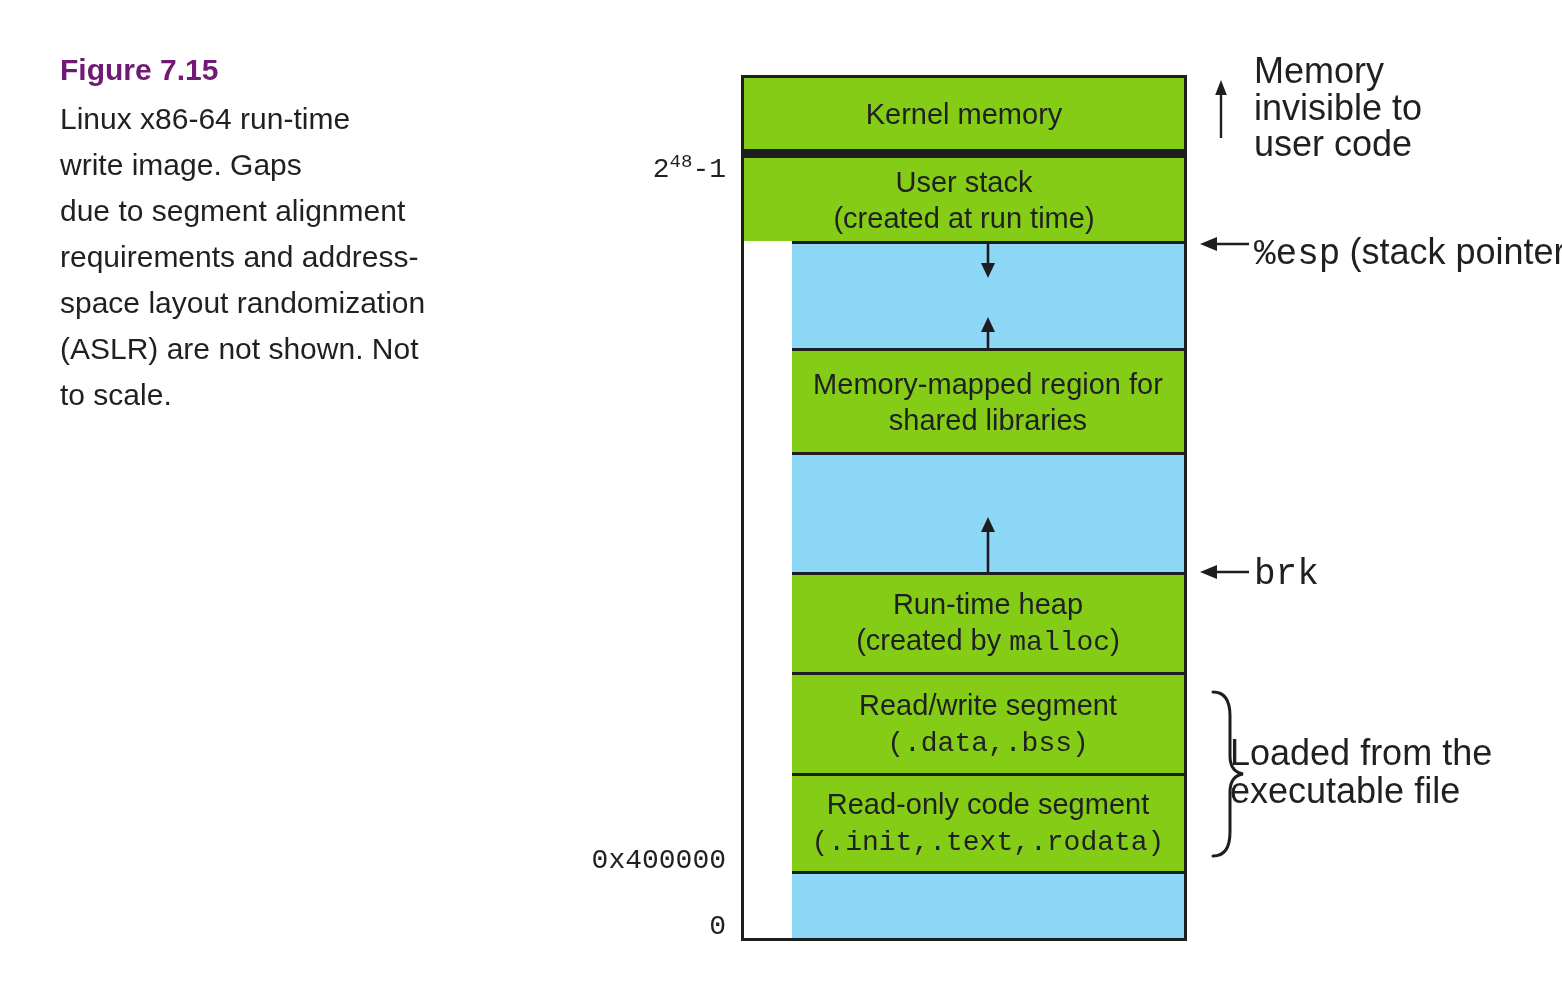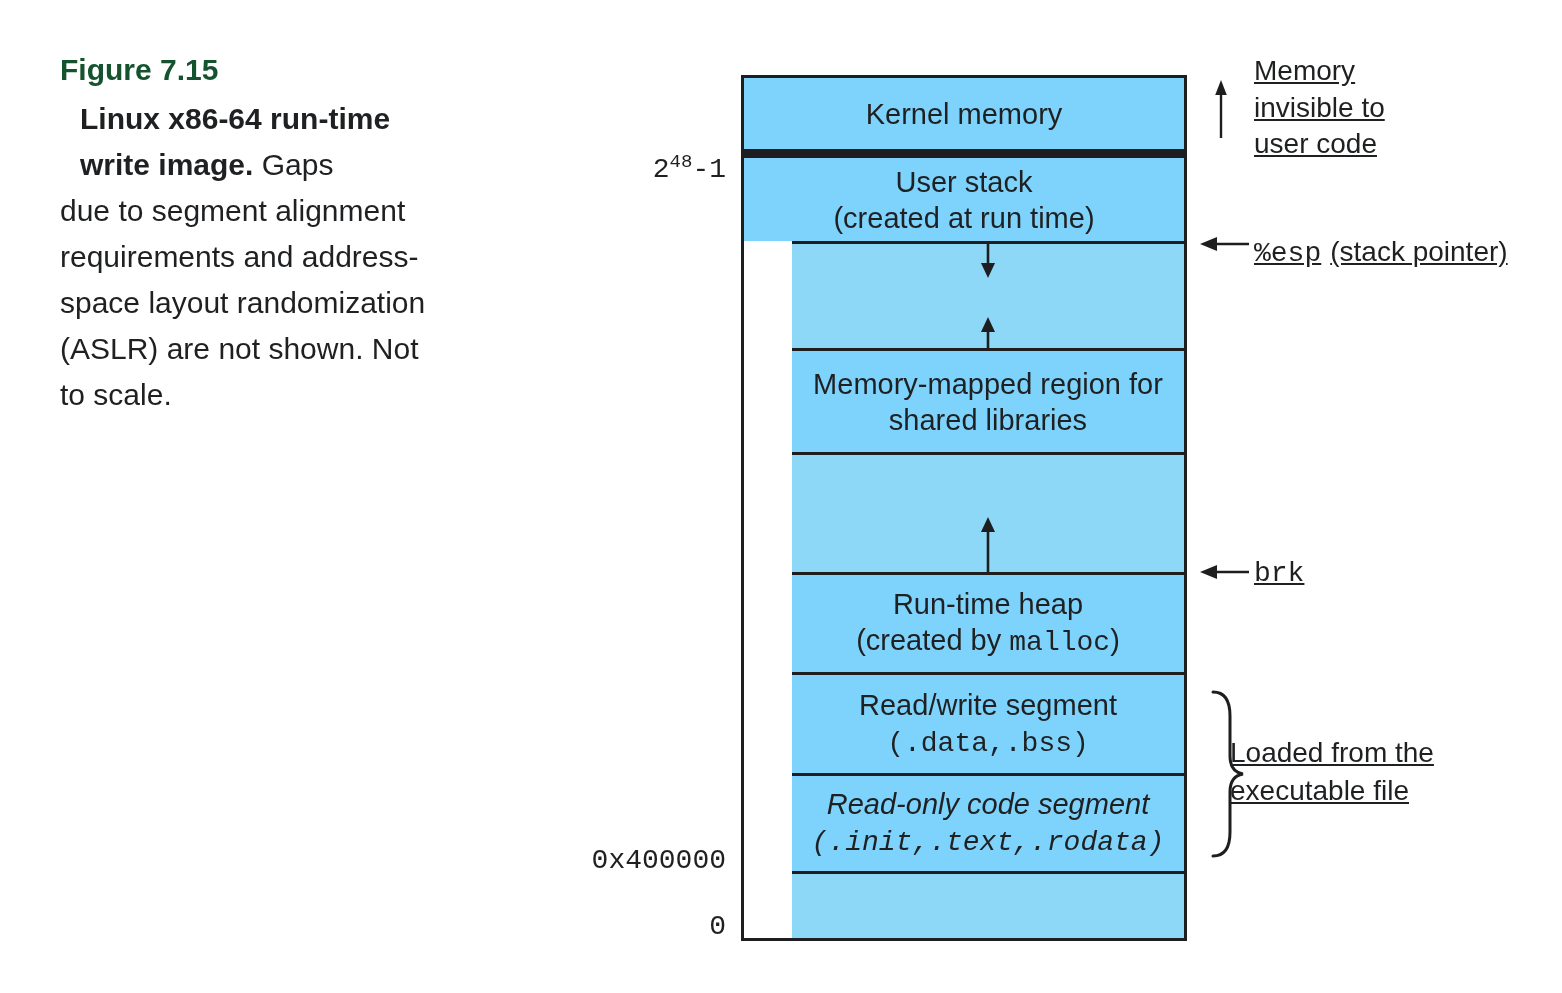--- a/index.html
+++ b/index.html
@@ -3,56 +3,56 @@
 <meta charset="utf-8">
 <style>
   html,body{margin:0;padding:0;background:#ffffff;}
   .canvas{position:relative;width:1562px;height:993px;background:#ffffff;overflow:hidden;
           font-family:"Liberation Sans",sans-serif;color:#1f2022;}
 
   
   .caption{position:absolute;left:60px;top:50px;width:470px;}
   .fig-num{font-size:30px;font-weight:bold;line-height:40px;margin-bottom:6px;}
   .fig-body{font-size:30px;line-height:46px;white-space:nowrap;}
-  .fig-body b{font-weight:bold;margin-left:20px;}
+  .fig-body b{font-weight:normal;}
 
   
   .memdiagram{position:absolute;left:741px;top:75px;width:440px;height:860px;
               border:3px solid #1e1e20;display:flex;flex-direction:column;}
   .seg{position:relative;box-sizing:content-box;flex:0 0 auto;
        display:flex;flex-direction:column;align-items:center;justify-content:center;}
-  .seg.gray{background:#7dd3fc;}
+  .seg.gray{background:#84cc16;}
   .seg.blue{background:#8ed8f7;}
   .seg.bar{background:#1e1e20;}
   .seg.septop{border-top:3px solid #1e1e20;margin-left:48px;}
   .box-line{font-size:29px;line-height:36px;text-align:center;}
   .box-line .mono{font-family:"Liberation Mono",monospace;font-size:28px;}
   .seg-arrow{position:absolute;left:50%;margin-left:-11px;}
   .seg-arrow.at-top{top:0;}
   .seg-arrow.at-bottom{bottom:0;}
 
   
   .addr{position:absolute;right:836px;height:36px;line-height:36px;
         font-family:Liberation Mono, monospace;font-size:28px;text-align:right;white-space:nowrap;}
   .addr sup{font-size:19px;line-height:0;}
 
   
-  .ann{position:absolute;white-space:nowrap;font-size:28px;line-height:36px;text-decoration:underline;}
+  .ann{position:absolute;white-space:nowrap;font-size:36px;line-height:36px;}
   .ann .mono{font-family:"Liberation Mono",monospace;}
   .ann .sans-after{margin-left:9px;}
   .ann-multiline{line-height:36.5px;}
   svg.lineart{display:block;}
 </style>
 </head>
 <body>
 
 <div class="canvas">
 
   <div class="caption">
-    <div class="fig-num" id="fig-num" style="color: #14532d;">Figure 7.15</div>
+    <div class="fig-num" id="fig-num" style="color: #701a75;">Figure 7.15</div>
     <div class="fig-body" id="caption-body">
         <div><b>Linux x86-64 run-time</b></div>
         <div><b>write image.</b> Gaps</div>
         <div>due to segment alignment</div>
         <div>requirements and address-</div>
         <div>space layout randomization</div>
         <div>(ASLR) are not shown. Not</div>
         <div>to scale.</div>
       </div>
   </div>
@@ -93,21 +93,21 @@
         </div>
       </div>
       <div class="seg gray septop" style="height: 97px;">
         <div class="box-line">Run-time heap</div>
         <div class="box-line">(created by <span class="mono">malloc</span>)</div>
       </div>
       <div class="seg gray septop" style="height: 98px;">
         <div class="box-line">Read/write segment</div>
         <div class="box-line"><span class="mono">(.data,.bss)</span></div>
       </div>
-      <div class="seg gray septop" style="height: 95px; font-style: italic;">
+      <div class="seg gray septop" style="height: 95px;">
         <div class="box-line">Read-only code segment</div>
         <div class="box-line"><span class="mono">(.init,.text,.rodata)</span></div>
       </div>
       <div class="seg blue septop" style="height: 64px;"></div>
     </div>
 
   <div class="addr" style="top:152px;">
     <span>2</span><sup>48</sup><span>-1</span>
   </div>
   <div class="addr" style="top:843px;">0x400000</div>

